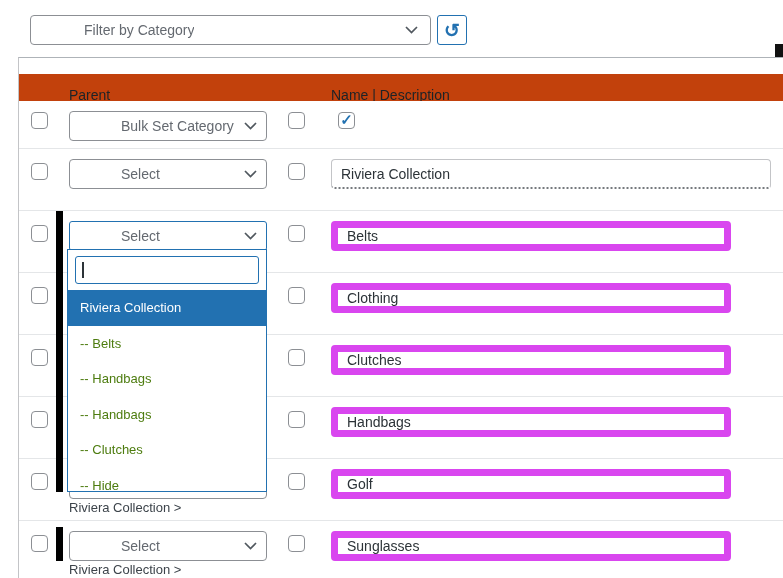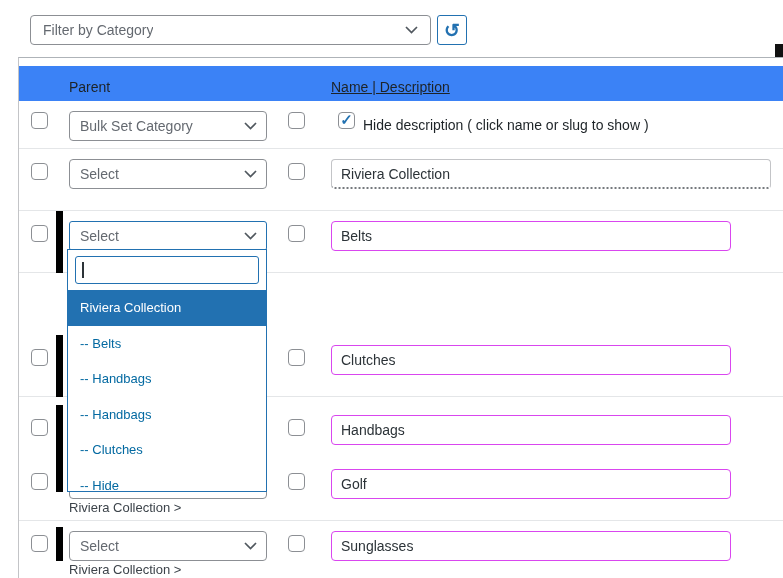--- a/index.html
+++ b/index.html
@@ -1,56 +1,56 @@
 <!DOCTYPE html>
 <html><head>
 <meta charset="utf-8">
 <style>
   * { margin:0; padding:0; box-sizing:border-box; }
   body { background:#fff; font-family:"Liberation Sans", sans-serif; }
   .screen { position:relative; width:783px; height:578px; background:#fff; overflow:hidden; font-family:"Liberation Sans", sans-serif; }
 
   
   .filter-select { position:absolute; left:30px; top:15px; width:401px; height:30px; border:1px solid #8c8f94; border-radius:4px; background:#fff; display:flex; align-items:center; justify-content:space-between; padding:0 12px; cursor:pointer; }
-  .sel-label { font-size:14px; color:#646970; white-space:nowrap; overflow:hidden; }
+  .sel-label { font-size:14px; color:#646970; white-space:nowrap; overflow:hidden;margin-left:41px; }
   .chev { display:flex; align-items:center; }
   .refresh-btn { position:absolute; left:437px; top:15px; width:30px; height:30px; border:1px solid #2271b1; border-radius:3px; background:#fff; cursor:pointer; display:flex; align-items:center; justify-content:center; }
   .undo { color:#2271b1; font-size:19px; line-height:1; font-weight:bold; }
   .corner-blob { position:absolute; left:775px; top:44px; width:8px; height:13px; background:#111; }
 
   
   .table { position:absolute; left:18px; top:57px; width:765px; height:521px; border-top:1px solid #aeb3b8; border-left:1px solid #c3c4c7; background:#fff; }
-  .thead { position:absolute; left:0; top:8px; width:765px; height:43px; border-bottom:1px solid #c8cbcf; background:#3b82f6; }
+  .thead { position:absolute; left:0; top:16px; width:765px; height:43px; border-bottom:1px solid #c8cbcf; background:#c2410c; }
   .th { position:absolute; top:0; height:43px; line-height:43px; font-size:14px; color:#1d2327; }
   .th-parent { left:50px; }
   .th-name { left:312px;text-decoration:underline; }
 
   .row { position:absolute; left:0; width:765px; height:62px; border-bottom:1px solid #e4e6e8; background:#fff; }
   .cb { position:absolute; left:12px; top:14px; width:17px; height:17px; border:1.2px solid #8c8f94; border-radius:4px; background:#fff; cursor:pointer; display:flex; align-items:center; justify-content:center; }
   .cb2 { left:269px; }
   .checkmark { color:#2271b1; font-size:15px; font-weight:bold; line-height:1; margin-top:-2px; }
   .bar { position:absolute; left:37px; top:0; width:7px; height:62px; background:#000; }
   .wp-select { position:absolute; left:50px; top:10px; width:198px; height:30px; border:1px solid #8c8f94; border-radius:4px; background:#fff; display:flex; align-items:center; justify-content:space-between; padding:0 9px 0 10px; cursor:pointer;text-align:right; }
   .wp-select.focused { border:1.5px solid #2271b1; border-radius:3px; }
-  .name-input { position:absolute; left:312px; top:10px; width:400px; height:30px; border:1px solid #d946ef; border-radius:4px; background:#fff; font-size:14px; color:#2c3338; padding:0 9px; font-family:"Liberation Sans", sans-serif; }
+  .name-input { position:absolute; left:312px; top:10px; width:400px; height:30px; border:7px solid #d946ef; border-radius:4px; background:#fff; font-size:14px; color:#2c3338; padding:0 9px; font-family:"Liberation Sans", sans-serif; }
   .name-input.dashed { width:440px; border:1px solid #c3c4c7; border-bottom:2px dotted #767a7e; }
   .crumb { position:absolute; left:50px; top:41px; font-size:13px; color:#3c434a; white-space:nowrap; }
 
   
   .bulk { height:48px; }
   .bulk .cb { top:11px; }
   .hd-cb { left:319px; top:13px; }
   .hd-label { position:absolute; left:344px; top:0; height:48px; line-height:48px; font-size:14px; color:#1d2327; white-space:nowrap; }
 
   
   .dropdown { position:absolute; left:67px; top:249px; width:200px; height:243px; background:#fff; border:1.5px solid #2271b1; z-index:60; overflow:hidden; }
   .search { position:absolute; left:7px; top:6px; width:184px; height:28px; border:1.5px solid #2271b1; border-radius:3px; background:#fff; display:flex; align-items:center; cursor:text; }
   .caret { display:inline-block; width:1.5px; height:16px; background:#2c3338; margin-left:6px; }
   .options { position:absolute; left:0; top:40px; width:100%; }
-  .option { height:35.5px; display:flex; align-items:center; padding:0 12px; font-size:13px; color:#0369a1; cursor:pointer; }
+  .option { height:35.5px; display:flex; align-items:center; padding:0 12px; font-size:13px; color:#4d7c0f; cursor:pointer; }
   .option.highlighted { background:#2271b1; color:#fff; }
 </style>
 </head>
 <body>
 
 <div class="screen">
 
   <div class="filter-select">
     <span class="sel-label">Filter by Category</span>
     <span class="chev">
@@ -78,21 +78,20 @@
         <span class="chev">
           <svg width="13" height="8" viewBox="0 0 13 8">
               <path d="M1 1 L6.5 6.5 L12 1" fill="none" stroke="#50575e" stroke-width="1.7"></path>
             </svg>
         </span>
       </div>
       <span class="cb cb2"></span>
       <span class="cb hd-cb">
         <span class="checkmark">✓</span>
       </span>
-      <span class="hd-label">Hide description ( click name or slug to show )</span>
     </div>
 
     <div class="row" style="top:91px">
       <span class="cb"></span>
       <div class="wp-select">
         <span class="sel-label">Select</span>
         <span class="chev">
           <svg width="13" height="8" viewBox="0 0 13 8">
               <path d="M1 1 L6.5 6.5 L12 1" fill="none" stroke="#50575e" stroke-width="1.7"></path>
             </svg>
@@ -110,37 +109,51 @@
         <span class="chev">
           <svg width="13" height="8" viewBox="0 0 13 8">
               <path d="M1 1 L6.5 6.5 L12 1" fill="none" stroke="#50575e" stroke-width="1.7"></path>
             </svg>
         </span>
       </div>
       <span class="cb cb2"></span>
       <input class="name-input" value="Belts" style="">
     </div>
 
+    <div class="row" style="top:215px">
+      <span class="cb"></span>
+      <span class="bar"></span>
+      <div class="wp-select">
+        <span class="sel-label">Select</span>
+        <span class="chev">
+          <svg width="13" height="8" viewBox="0 0 13 8">
+              <path d="M1 1 L6.5 6.5 L12 1" fill="none" stroke="#50575e" stroke-width="1.7"></path>
+            </svg>
+        </span>
+      </div>
+      <span class="cb cb2"></span>
+      <input class="name-input" value="Clothing" style="">
+    </div>
 
     <div class="row" style="top:277px">
       <span class="cb"></span>
       <span class="bar"></span>
       <div class="wp-select">
         <span class="sel-label">Select</span>
         <span class="chev">
           <svg width="13" height="8" viewBox="0 0 13 8">
               <path d="M1 1 L6.5 6.5 L12 1" fill="none" stroke="#50575e" stroke-width="1.7"></path>
             </svg>
         </span>
       </div>
       <span class="cb cb2"></span>
       <input class="name-input" value="Clutches" style="">
     </div>
 
-    <div class="row" style="top:347px">
+    <div class="row" style="top:339px">
       <span class="cb"></span>
       <span class="bar"></span>
       <div class="wp-select">
         <span class="sel-label">Select</span>
         <span class="chev">
           <svg width="13" height="8" viewBox="0 0 13 8">
               <path d="M1 1 L6.5 6.5 L12 1" fill="none" stroke="#50575e" stroke-width="1.7"></path>
             </svg>
         </span>
       </div>

